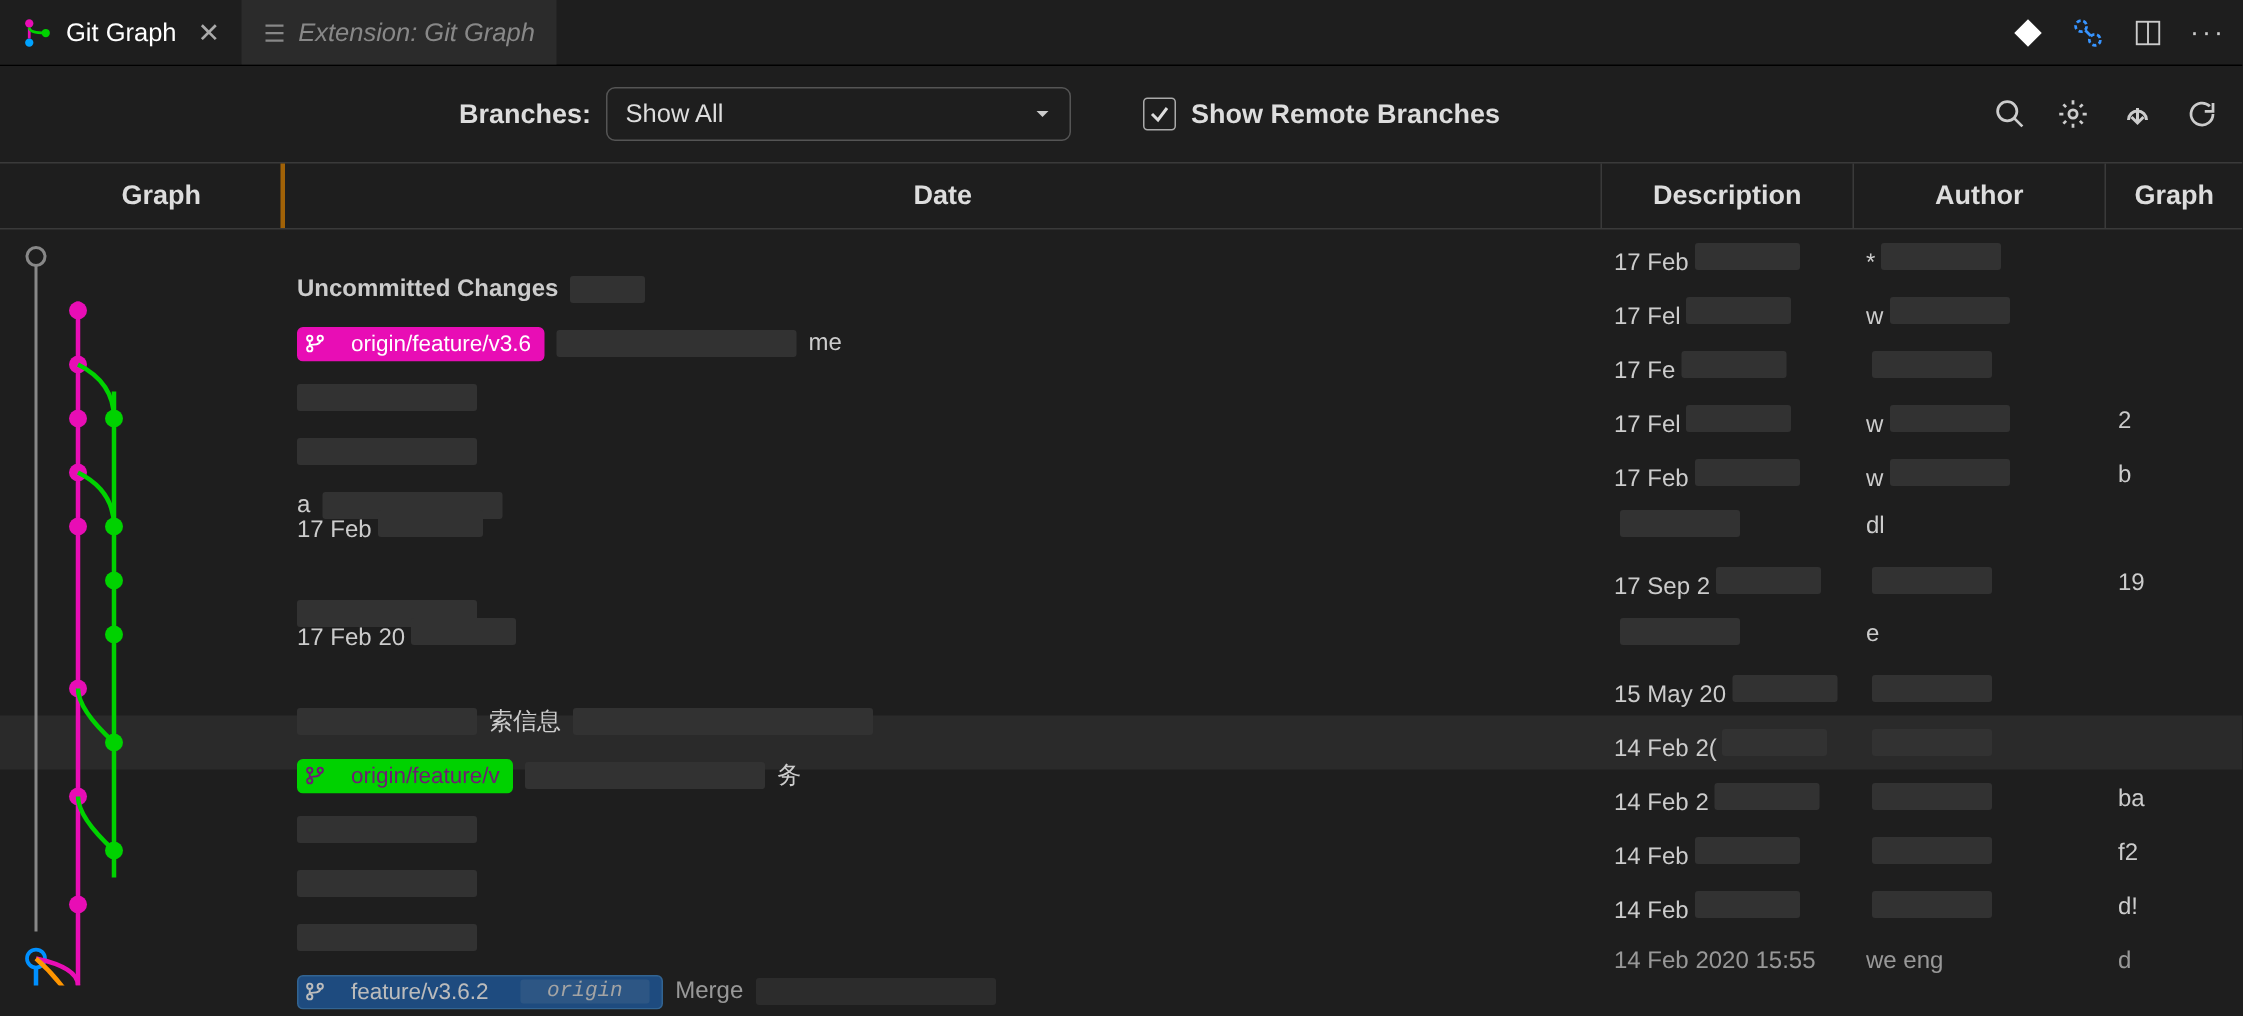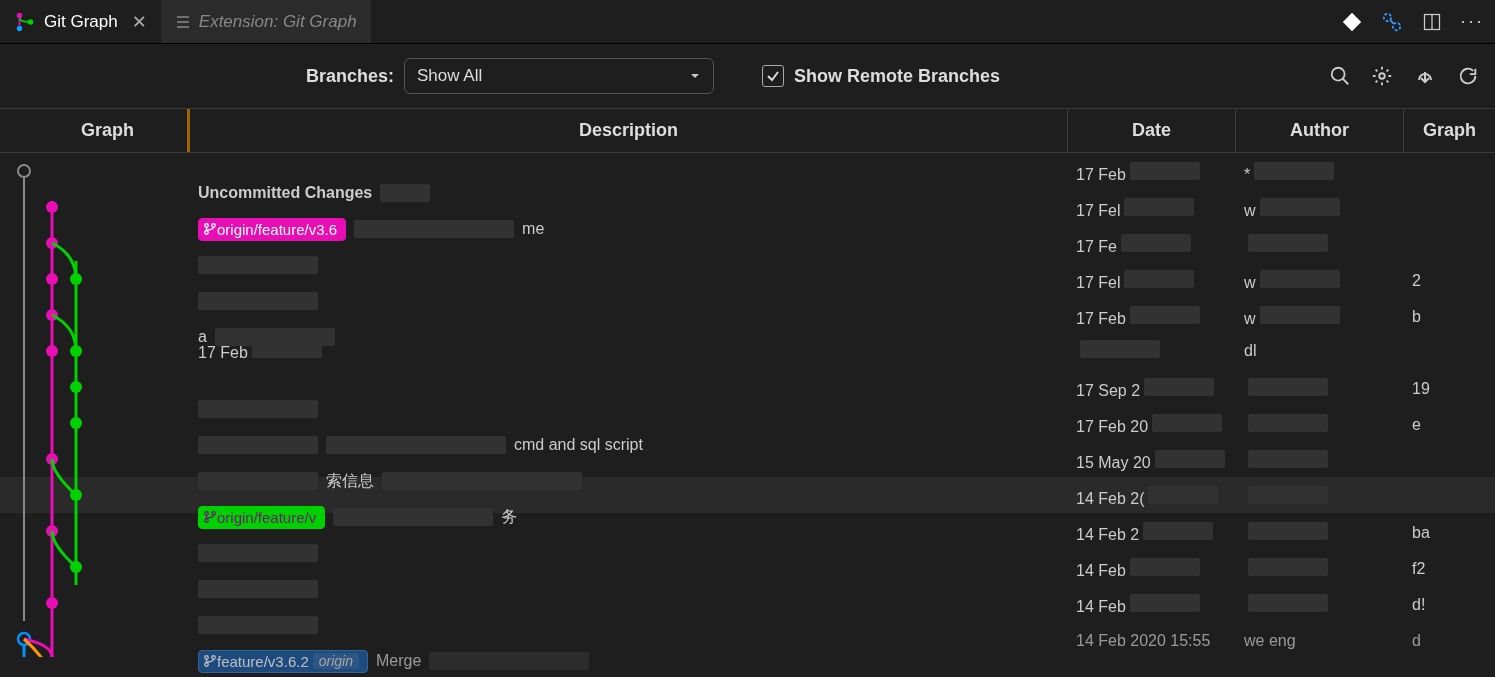--- a/index.html
+++ b/index.html
@@ -108,32 +108,32 @@
 }
 .row.highlight { background: #2a2a2a; }
 .row.semi { opacity: 0.7; }
 .desc-cell { display: flex; align-items: center; gap: 8px; padding-left: 8px; font-size: 16px; white-space: nowrap; overflow: hidden; margin-top: 40px; }
 .date-cell, .author-cell, .commit-cell { font-size: 16px; padding-left: 8px; white-space: nowrap; overflow: hidden; }
 .graph-cell { position: relative; }
 
 .branch-badge {
   display: inline-flex;
   align-items: center;
-  gap: 0;
+  gap: 17px;
   padding: 2px 8px 2px 4px;
   border-radius: 4px;
   font-size: 15px;
   color: #111;
   font-weight: 500;
 }
 .branch-badge .branch-icon { font-size: 14px; }
 .badge-magenta { background: #e80db5; color: #fff; border: 1px solid #e80db5; }
 .badge-green { background: #00d200; color: #701a75; border: 1px solid #00d200; }
 .badge-blue { background: #1e5fa8; color: #fff; border: 1px solid #3b82c4; }
-.badge-sub { background: rgba(255,255,255,0.1); color: #ddd; padding: 0 6px; border-radius: 2px; font-style: italic; font-size: 14px; margin-left: 4px; }
+.badge-sub { background: rgba(255,255,255,0.1); color: #ddd; padding: 0 18px; border-radius: 2px; font-style: italic; font-size: 14px; margin-left: 4px; font-family: Liberation Mono, monospace; }
 
 .redact {
   display: inline-block;
   background: #323232;
   height: 18px;
   border-radius: 2px;
 }
 
 
 .gitgraph-icon svg { width: 22px; height: 22px; }
@@ -231,22 +231,22 @@
     <span class="toolbar-icon">
       <svg width="22" height="22" viewBox="0 0 24 24">
           <path d="M20 12 a8 8 0 1 1 -2.3 -5.6 M20 4 v6 h-6" fill="none" stroke="#ccc" stroke-width="2"></path>
         </svg>
     </span>
   </div>
 </div>
 
 <div class="table-header">
   <div>Graph</div>
+  <div>Date</div>
   <div>Description</div>
-  <div>Date</div>
   <div>Author</div>
   <div>Graph</div>
 </div>
 
 <div class="rows">
 
   <svg class="graph-lanes" width="190" height="520">
 
     <circle cx="24" cy="18" r="6" fill="none" stroke="#888" stroke-width="2"></circle>
     <line x1="24" y1="24" x2="24" y2="468" stroke="#888" stroke-width="2"></line>
@@ -353,25 +353,20 @@
         <div class="graph-cell"></div>
         <div class="desc-cell">
           <span class="redact" style="width: 120px;"></span>
         </div>
         <div class="date-cell"><span>17 Sep 2</span><span class="redact" style="width: 70px; margin-left: 4px;"></span></div>
         <div class="author-cell"><span></span><span class="redact" style="width: 80px; margin-left: 4px;"></span></div>
         <div class="commit-cell"><span>19</span></div>
       </div>
       <div class="row">
         <div class="graph-cell"></div>
-        <div class="desc-cell">
-          <span class="redact" style="width: 120px;"></span>
-          <span class="redact" style="width: 180px;"></span>
-          <span>cmd and sql script</span>
-        </div>
         <div class="date-cell"><span>17 Feb 20</span><span class="redact" style="width: 70px; margin-left: 4px;"></span></div>
         <div class="author-cell"><span></span><span class="redact" style="width: 80px; margin-left: 4px;"></span></div>
         <div class="commit-cell"><span>e</span></div>
       </div>
       <div class="row">
         <div class="graph-cell"></div>
         <div class="desc-cell">
           <span class="redact" style="width: 120px;"></span>
           <span>索信息</span>
           <span class="redact" style="width: 200px;"></span>

